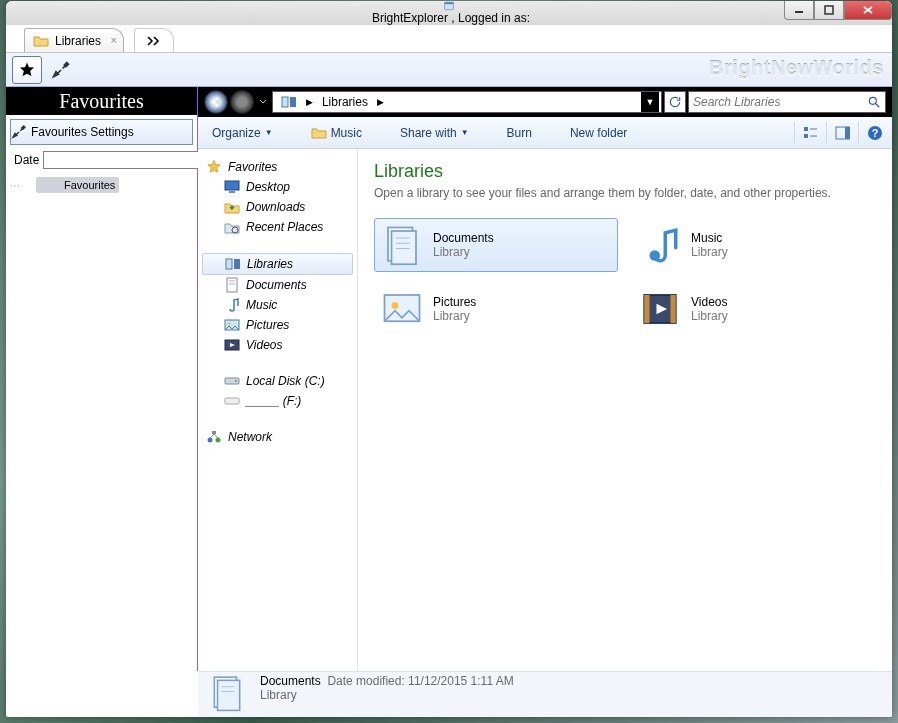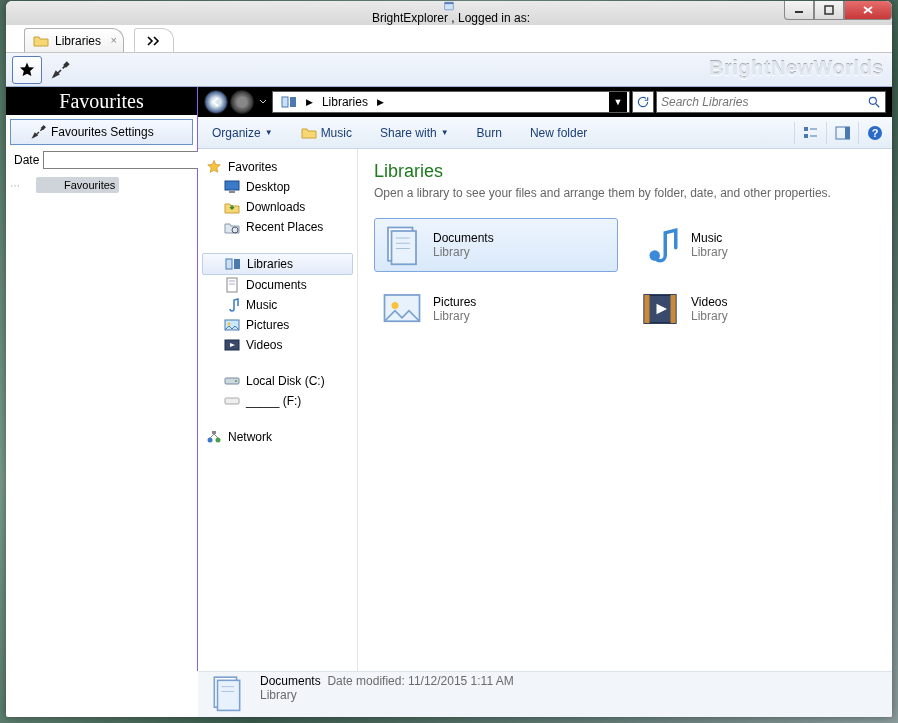--- a/index.html
+++ b/index.html
@@ -26,51 +26,51 @@
 
 .fav-toolbar { height: 34px; background: linear-gradient(#f2f6fc,#e5ecf8); display: flex; align-items: center; padding: 3px 6px; border-bottom: 1px solid #9ab3d6; position:relative;}
 .fav-btn { width: 30px; height: 28px; border: 1px solid #5a7db7; border-radius: 3px; margin-right: 4px; display:flex; align-items:center; justify-content:center; background: linear-gradient(#fff,#eef2fa);}
 .fav-btn.inactive { border-color: transparent; background: transparent;}
 .brand { position:absolute; right:8px; top:4px; font-size: 20px; font-weight: bold; color: #dfe6f0; text-shadow: 0 1px 0 #fff, 0 -1px 0 #aaa; letter-spacing:0.5px;}
 
 
 .main { flex:1; display:flex; overflow:hidden; }
 .left-panel { width: 192px; background:#fff; border-right:1px solid #8b5cf6; display:flex; flex-direction:column; }
 .fav-header { height: 28px; background:#000; color:#fff; font-size:20px; font-family: Georgia, serif; display:flex; align-items:center; justify-content:center; }
-.fav-settings { height: 26px; border:1px solid #6c90c8; background:linear-gradient(#f6f9ff,#e3ebf8); margin:4px; display:flex; align-items:center; padding:0 20px; font-size:12px;}
+.fav-settings { height: 26px; border:1px solid #6c90c8; background:linear-gradient(#f6f9ff,#e3ebf8); margin:4px; display:flex; align-items:center; padding:0 0; font-size:12px;}
 .fav-settings svg{margin-right:4px;}
 .find-row { display:flex; align-items:center; padding:2px 4px 6px 4px; font-size:12px; gap:4px;}
 .find-row input { flex:1; height:18px; border:1px solid #808080; font-size:12px; padding:0 2px;}
 .find-row .dd{ width:14px; height:18px; border:1px solid #808080; border-left:none; display:flex; align-items:center; justify-content:center;}
 .tree-item { font-size:11px; padding:2px 4px 2px 28px; color:#000; background:#cfd4db; display:inline-block; margin-left:16px; border-radius:2px;}
 .tree-dots { color:#9db0c8; font-size:10px; margin-left:4px; display:inline;}
 
 
 .explorer { flex:1; display:flex; flex-direction:column; background:#fff;}
 .nav-row { height:30px; background:#000; display:flex; align-items:center; padding:0 6px; gap:2px;}
 .nav-circ { width:24px; height:24px; border-radius:50%; background:radial-gradient(#d8e4f0 30%, #3a5688 70%, #1a2a48); border:1px solid #222; display:flex; align-items:center; justify-content:center;}
 .nav-circ.fwd{ background:radial-gradient(#888 30%,#333 70%,#111);}
 .nav-drop { width:14px; height:20px; display:flex; align-items:center; justify-content:center; color:#ccc;}
 .breadcrumb { flex:1; height:22px; background:#fff; border:1px solid #5a5a5a; display:flex; align-items:center; font-size:12px; padding:0 2px;}
 .bc-seg { padding:0 6px; display:flex; align-items:center; gap:4px; height:100%;}
 .bc-arrow { color:#000; font-size:9px; padding:0 3px;}
 .bc-end { margin-left:auto; width:18px; height:100%; background:#000; color:#fff; display:flex; align-items:center; justify-content:center; font-size:9px;}
 .refresh { width:22px; height:22px; display:flex; align-items:center; justify-content:center; border:1px solid #5a5a5a; background:#fff;}
-.search { width:230px; height:22px; border:1px solid #5a5a5a; background:#fff; display:flex; align-items:center; padding:0 4px;}
+.search { width:198px; height:22px; border:1px solid #5a5a5a; background:#fff; display:flex; align-items:center; padding:0 4px;}
 .search input{ flex:1; border:none; outline:none; font-size:12px; color:#888; font-style:italic; background:transparent;}
 
-.cmd-row { height:32px; background:linear-gradient(#f6fafe,#e4edf7); border-bottom:1px solid #c8d6e8; display:flex; align-items:center; padding:0 10px; font-size:12px; gap:20px;}
+.cmd-row { height:32px; background:linear-gradient(#f6fafe,#e4edf7); border-bottom:1px solid #c8d6e8; display:flex; align-items:center; padding:0 10px; font-size:12px; gap:30px;}
 .cmd { color:#1a3e78; display:flex; align-items:center; gap:4px; padding:3px 4px;}
 .cmd .tri{font-size:8px; color:#1a3e78;}
 .cmd-right { margin-left:auto; display:flex; align-items:center; gap:8px;}
 .icon-btn{ width:24px; height:22px; display:flex; align-items:center; justify-content:center; border-left:1px solid #cfdae8; padding-left:8px;}
 
 .exp-body { flex:1; display:flex; overflow:hidden;}
 .nav-tree { width:160px; border-right:1px solid #e4e4e4; padding:8px 0; font-size:12px; overflow:auto;}
-.nt-group { margin-bottom:16px;}
+.nt-group { margin-bottom:16px;font-style:italic;}
 .nt-head { display:flex; align-items:center; gap:6px; padding:2px 8px; font-size:12px;}
 .nt-item { display:flex; align-items:center; gap:6px; padding:2px 8px 2px 26px; font-size:12px;}
 .nt-sel { background:linear-gradient(#f6f9ff,#e3ebf8); border:1px solid #bcd0ea; border-radius:2px; margin:0 4px; padding-left:22px;}
 .ico16{width:16px;height:16px;flex-shrink:0;}
 
 .content { flex:1; padding:12px 16px; }
 .content h1 { font-size:18px; color:#1e7a1e; font-weight:normal; margin-bottom:4px;}
 .content .sub { font-size:12px; color:#666; margin-bottom:18px;}
 .lib-grid { display:grid; grid-template-columns: 1fr 1fr; gap:10px 14px; max-width:520px;}
 .lib-tile { display:flex; align-items:center; gap:10px; padding:6px; height:54px; border:1px solid transparent; border-radius:3px;}

